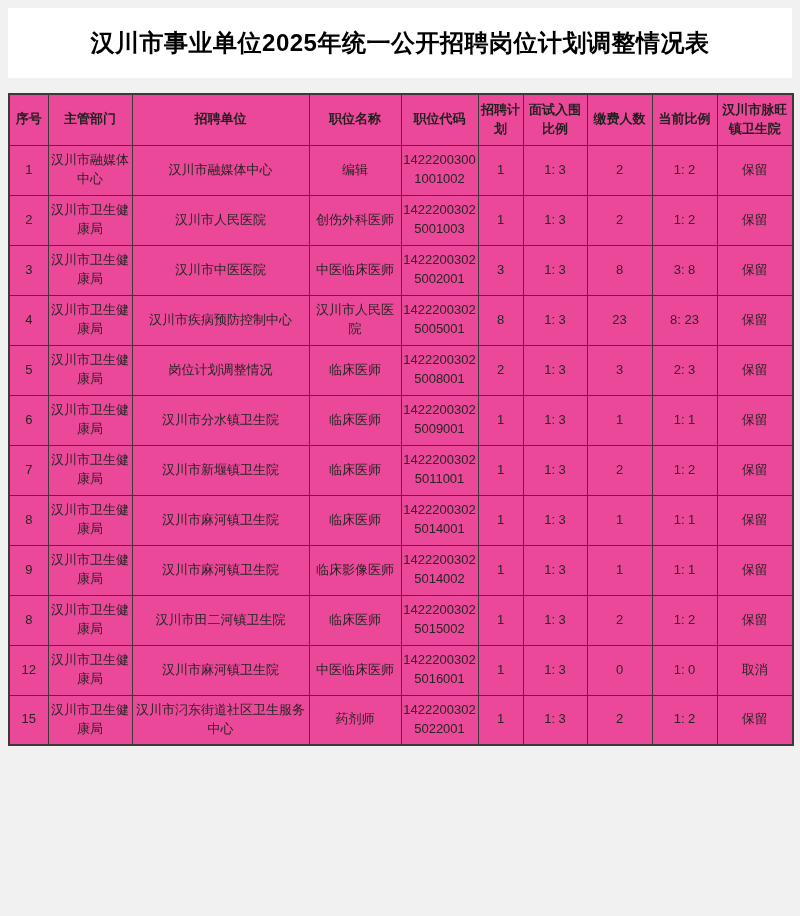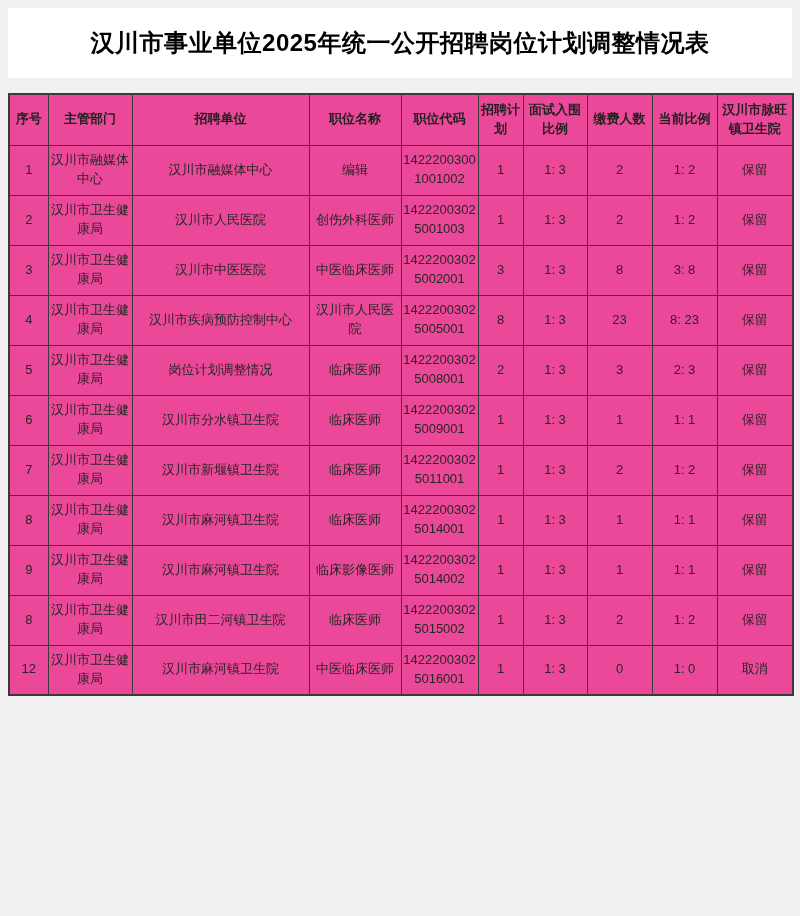--- a/index.html
+++ b/index.html
@@ -223,16 +223,28 @@
           <td class="col-dept">汉川市卫生健康局</td>
           <td class="col-unit">汉川市麻河镇卫生院</td>
           <td class="col-position">中医临床医师</td>
           <td class="col-code">14222003025016001</td>
           <td class="col-plan">1</td>
           <td class="col-interview_ratio">1: 3</td>
           <td class="col-paid_count">0</td>
           <td class="col-current_ratio">1: 0</td>
           <td class="col-adjustment">取消</td>
         </tr>
+        <tr>
+          <td class="col-index">15</td>
+          <td class="col-dept">汉川市卫生健康局</td>
+          <td class="col-unit">汉川市汈东街道社区卫生服务中心</td>
+          <td class="col-position">药剂师</td>
+          <td class="col-code">14222003025022001</td>
+          <td class="col-plan">1</td>
+          <td class="col-interview_ratio">1: 3</td>
+          <td class="col-paid_count">2</td>
+          <td class="col-current_ratio">1: 2</td>
+          <td class="col-adjustment">保留</td>
+        </tr>
       </tbody>
   </table>
 
 </div>
 
 </body></html>

